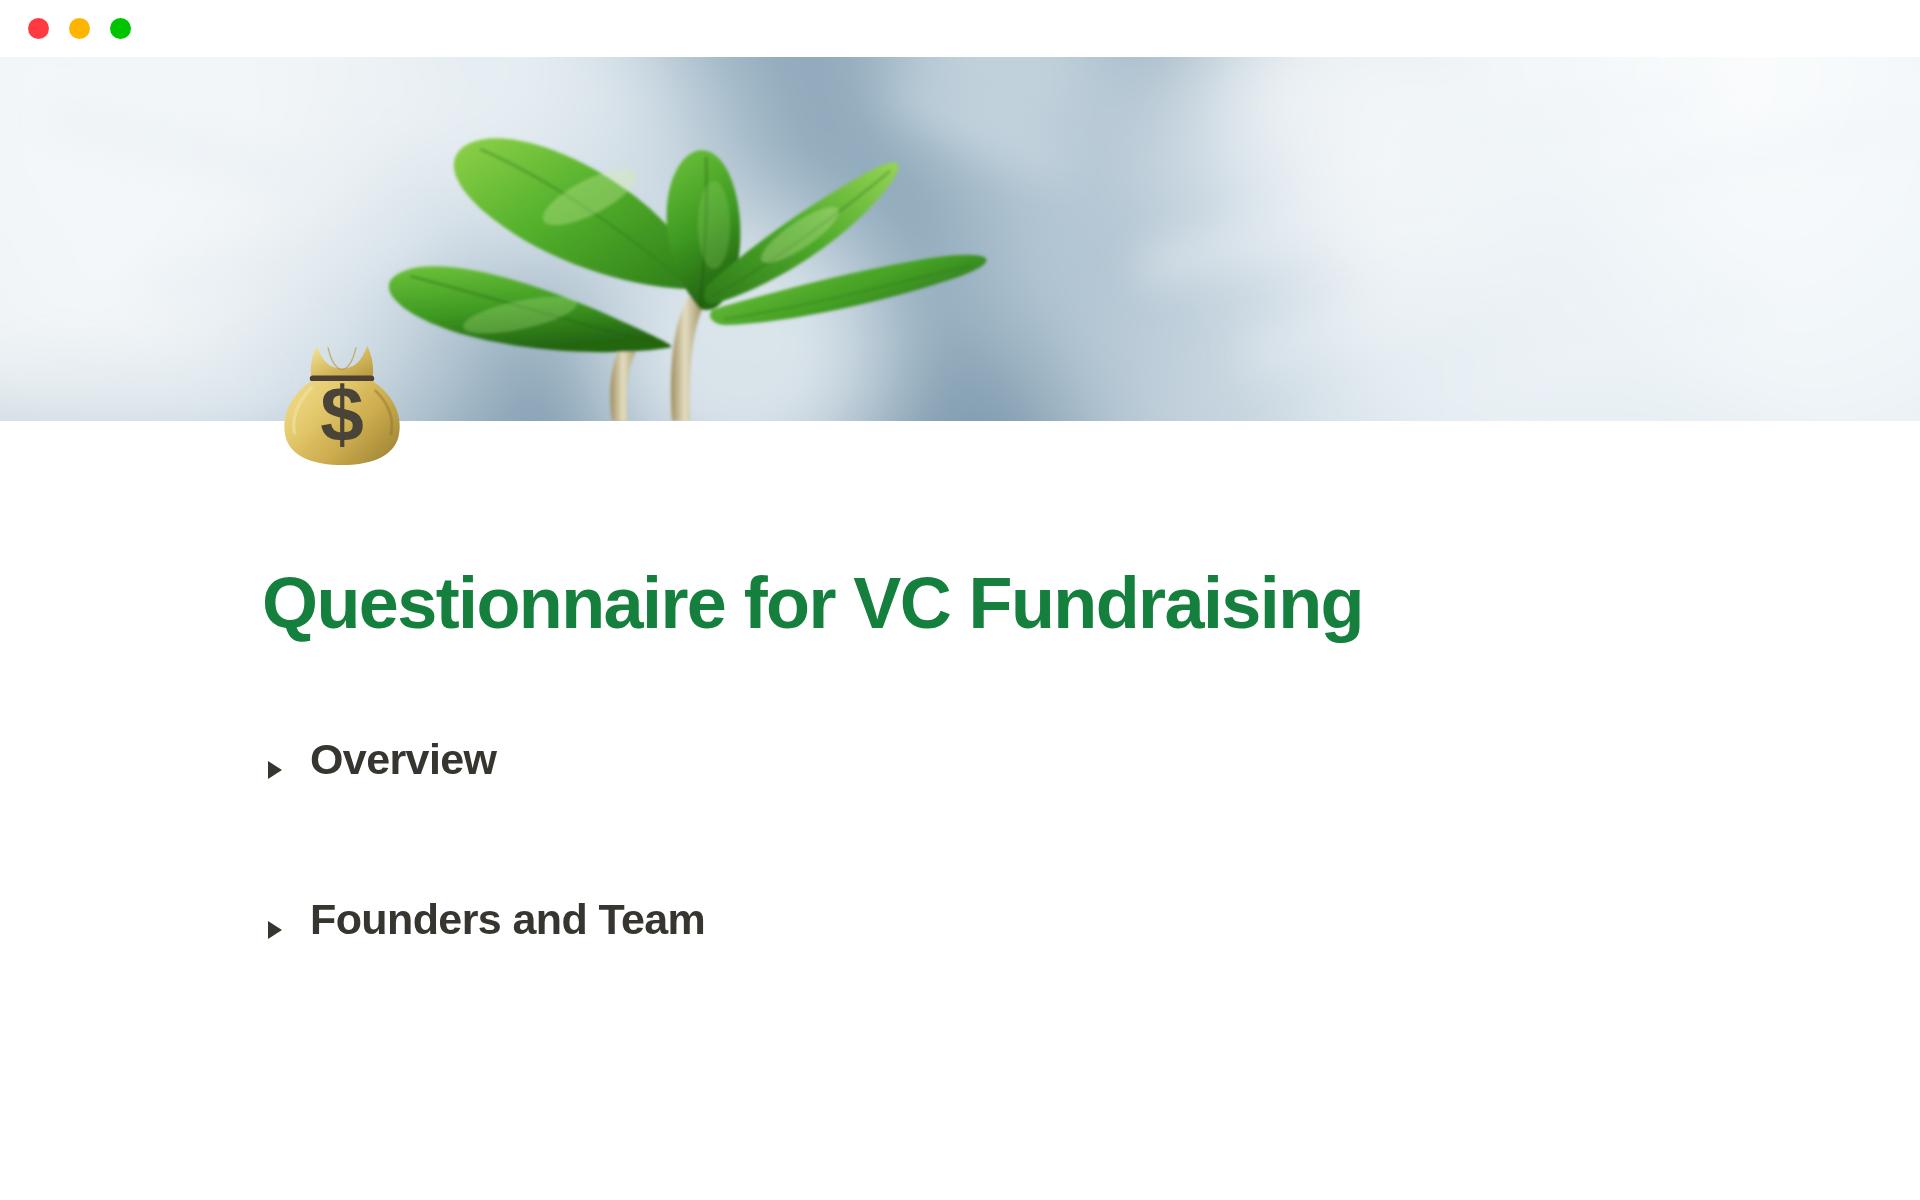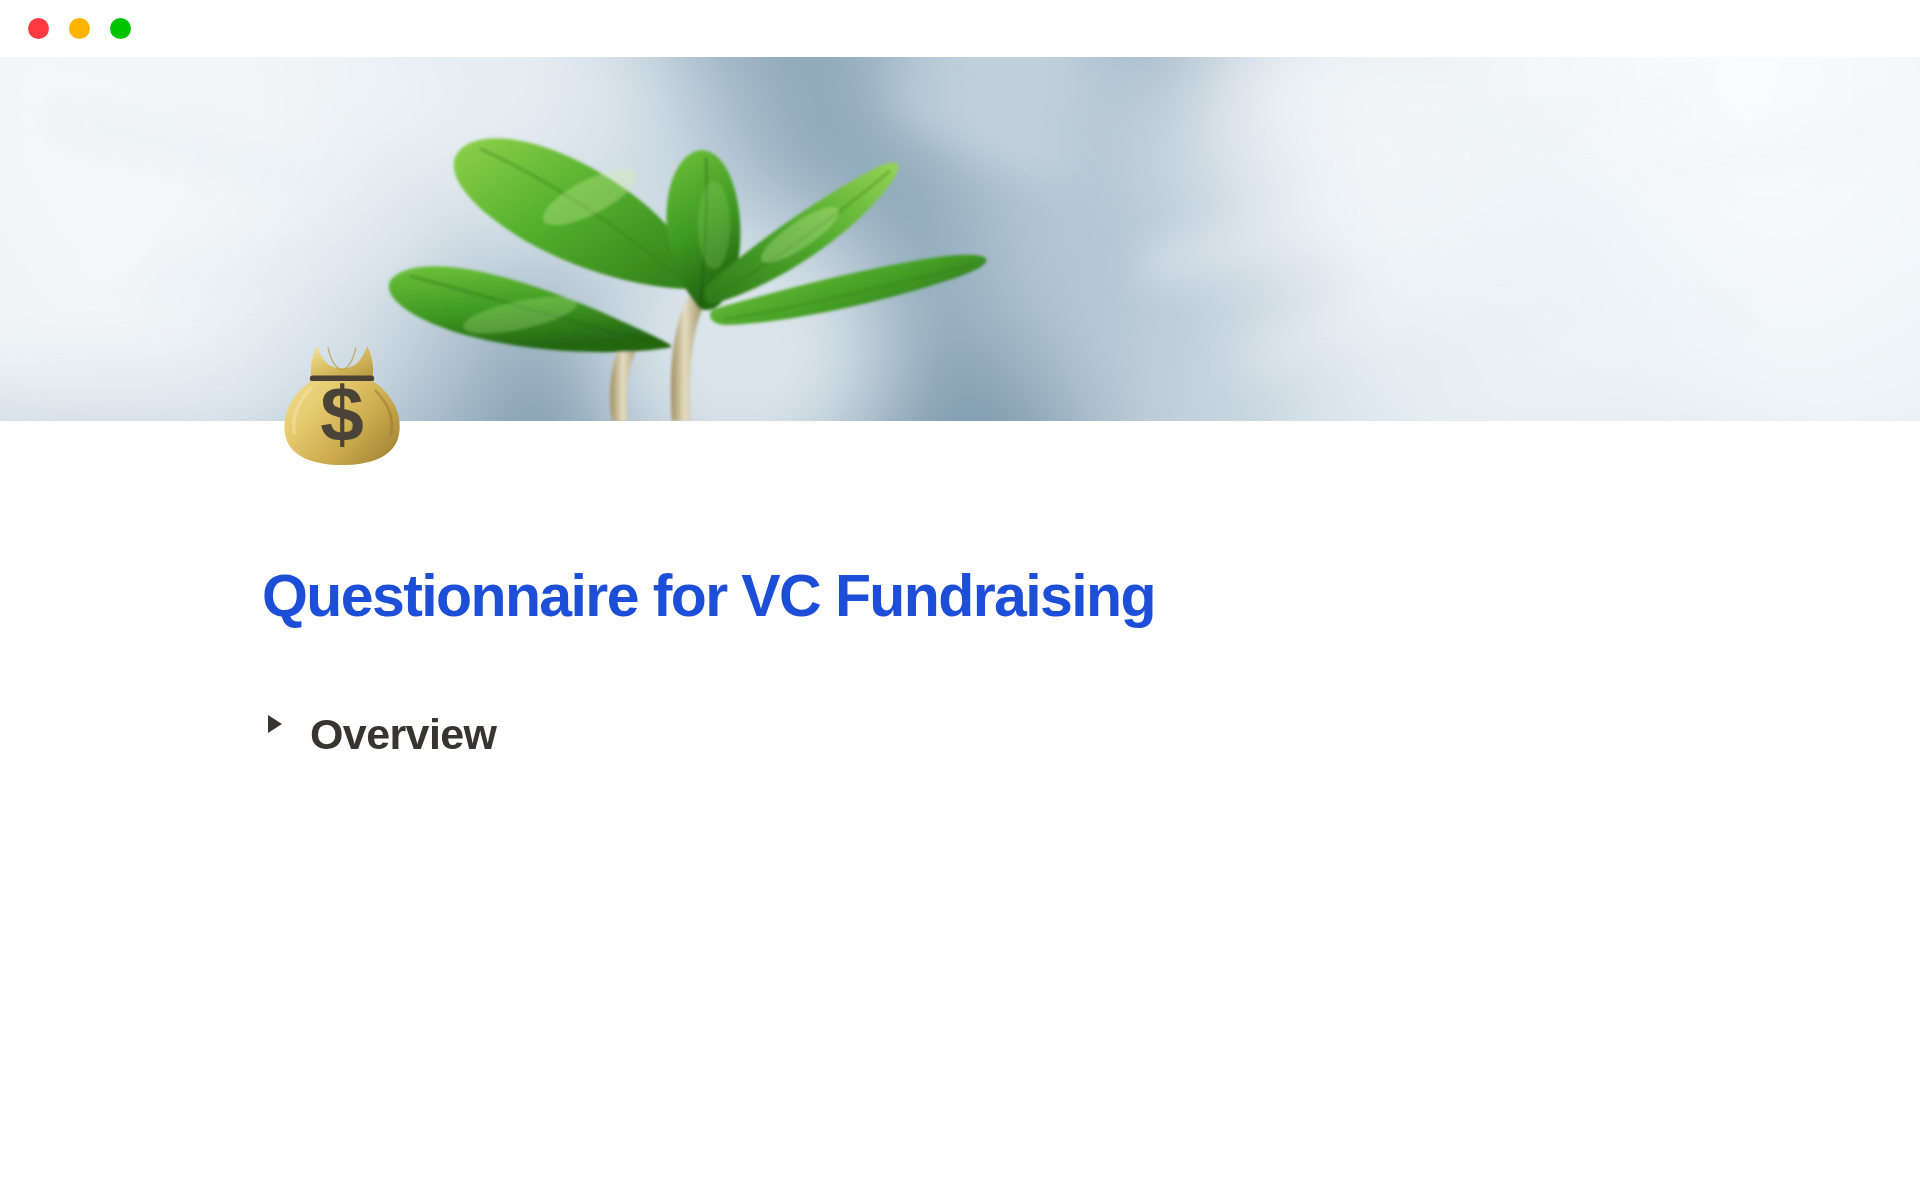--- a/index.html
+++ b/index.html
@@ -105,33 +105,33 @@
     left:0; top:421px;
     width:1920px;
   }
   .content-inner {
     margin-left:262px;
     width:1400px;
   }
 
   .page-title {
     margin-top:145px;
-    font-size:59px;
+    font-size:72px;
     font-weight:700;
     letter-spacing:-1.6px;
     line-height:1.05;
-    color:#1d4ed8;
+    color:#15803d;
     white-space:nowrap;
   }
 
   .toggle-list { margin-top:85px; }
 
   .toggle-row {
     display:flex;
-    align-items:flex-start;
+    align-items:flex-end;
     height:54px;
     margin-bottom:106px;
     cursor:pointer;
   }
   .toggle-arrow {
     width:30px;
     flex:0 0 30px;
     display:flex;
     align-items:center;
     justify-content:flex-start;
@@ -292,18 +292,26 @@
         <div class="toggle-row">
           <span class="toggle-arrow">
             <svg width="20" height="22" viewBox="0 0 20 22" aria-hidden="true">
               <polygon points="3,2 17,11 3,20" fill="#37352f"></polygon>
             </svg>
           </span>
           <span class="toggle-label">Overview</span>
         </div>
 
 
+        <div class="toggle-row">
+          <span class="toggle-arrow">
+            <svg width="20" height="22" viewBox="0 0 20 22" aria-hidden="true">
+              <polygon points="3,2 17,11 3,20" fill="#37352f"></polygon>
+            </svg>
+          </span>
+          <span class="toggle-label">Founders and Team</span>
+        </div>
 
       </div>
     </div>
   </div>
 
 </div>
 
 </body></html>

